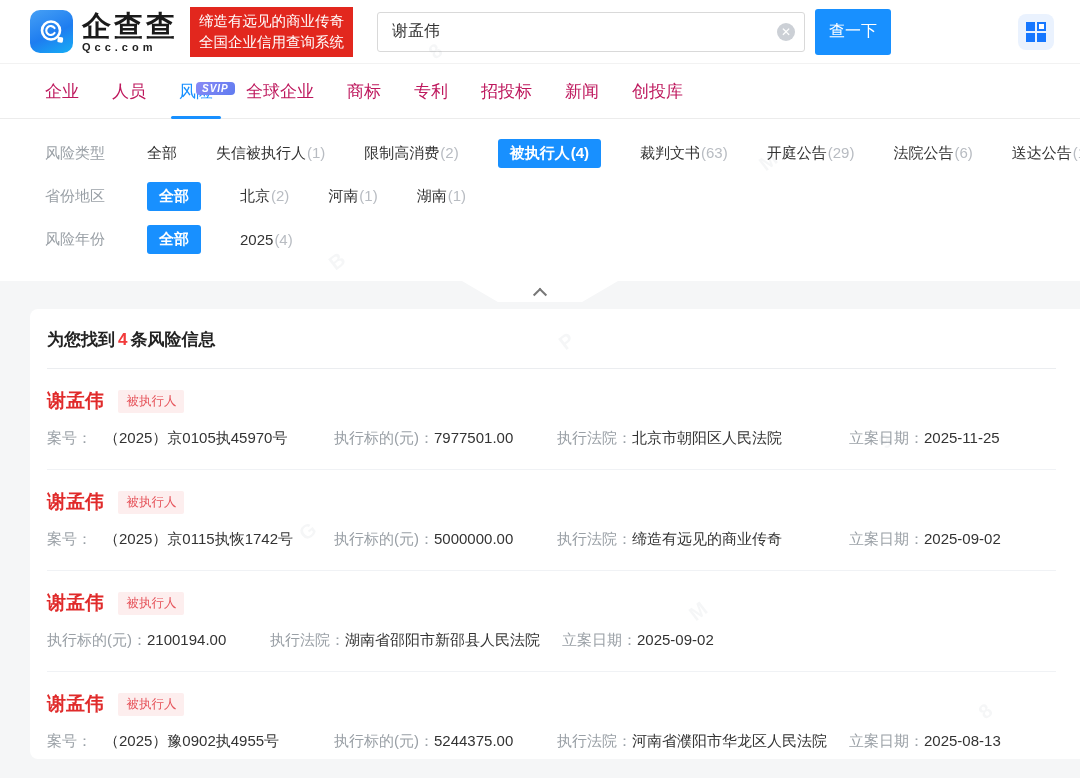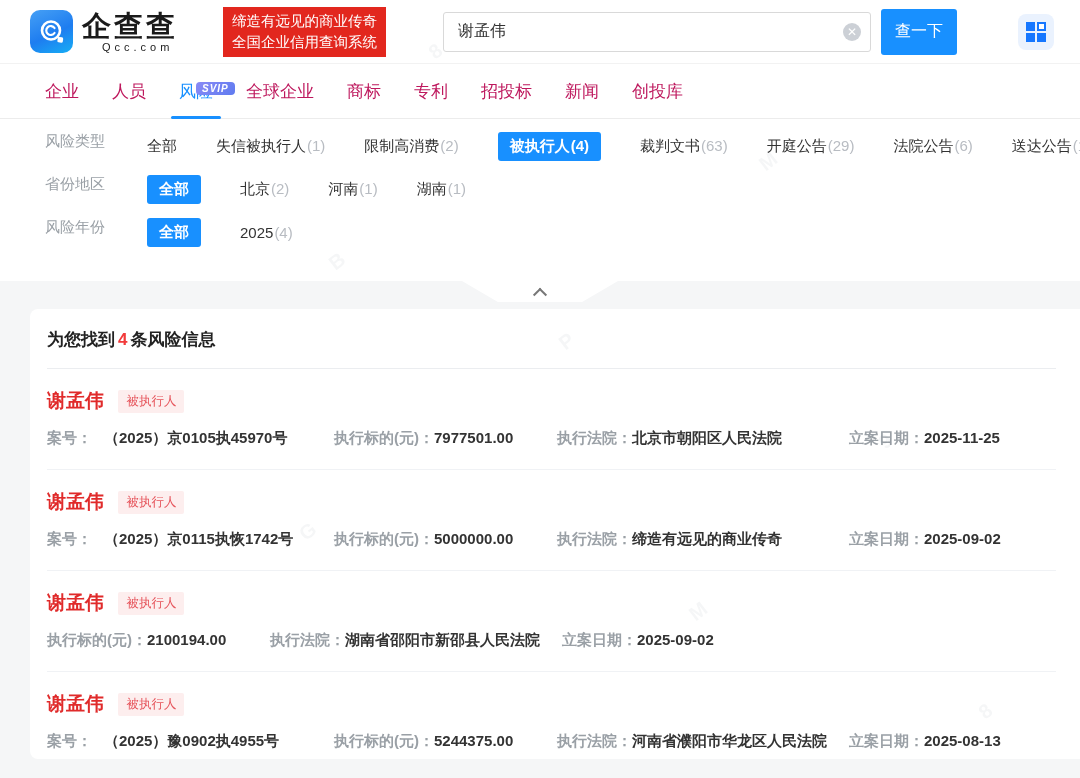--- a/index.html
+++ b/index.html
@@ -2,28 +2,28 @@
 <html><head>
 <meta charset="utf-8">
 <style>
   * { margin:0; padding:0; box-sizing:border-box; }
   html,body { width:1080px; height:778px; overflow:hidden;
     font-family:"Liberation Sans","DejaVu Sans",sans-serif;
     background:#f5f6f7; color:#333; }
 
   
   .header { height:64px; background:#fff; display:flex; align-items:center;
-    padding:0 26px 0 30px; border-bottom:1px solid #f2f2f2; position:relative; z-index:3;gap:33px; }
+    padding:0 26px 0 30px; border-bottom:1px solid #f2f2f2; position:relative; z-index:3; }
   .logo { display:flex; align-items:center; cursor:pointer; }
   .logo-icon { width:43px; height:43px; border-radius:10px;
     background:linear-gradient(155deg,#46a0f5 0%,#1e7df0 55%,#17aef5 100%);
     display:flex; align-items:center; justify-content:center; flex:0 0 auto; }
   .brand { margin-left:9px; }
   .brand-cn { font-size:29px; font-weight:bold; color:#1a1a1a; letter-spacing:3px; line-height:30px; }
-  .brand-en { font-size:11px; font-weight:normal; color:#222; letter-spacing:4px; line-height:12px;margin-left:20px; }
+  .brand-en { font-size:11px; font-weight:bold; color:#222; letter-spacing:4px; line-height:12px; }
   .slogan { margin-left:12px; background:#e2271e; color:#fff; font-size:14.5px;
     line-height:21px; padding:4px 9px; white-space:nowrap; }
   .search-wrap { display:flex; align-items:center; margin-left:24px; position:relative; }
   .search-input { width:428px; height:40px; border:1px solid #d9d9d9; border-radius:3px;
     font-size:16px; padding:0 40px 0 14px; color:#333; outline:none;
     font-family:inherit; }
   .clear-btn { position:absolute; right:96px; width:18px; height:18px; border-radius:50%;
     background:#ccd0d6; color:#fff; font-size:12px; line-height:18px; text-align:center;
     cursor:pointer; }
   .search-btn { margin-left:10px; width:76px; height:46px; background:#1890ff; color:#fff;
@@ -41,21 +41,21 @@
     height:55px; display:flex; align-items:center; }
   .nav-tab.active { color:#1890ff; }
   .nav-tab.active .underline { position:absolute; left:-8px; right:-8px; bottom:0;
     height:3px; background:#1890ff; border-radius:2px; }
   .svip { position:absolute; top:18px; left:17px; background:linear-gradient(135deg,#8a8af5,#5f7bf0);
     color:#fff; font-size:10px; font-style:italic; font-weight:bold; padding:1px 6px;
     border-radius:4px; letter-spacing:1px; }
 
   
   .filter-panel { background:#fff; padding:13px 0 20px 45px; position:relative; z-index:2; }
-  .filter-row { display:flex; align-items:flex-start; height:43px; }
+  .filter-row { display:flex; align-items:center; height:43px; }
   .filter-label { width:70px; color:#9aa0a6; font-size:15px; margin-right:32px; flex:0 0 auto; }
   .opts { display:flex; align-items:center; gap:39px; font-size:15px; }
   .opt { cursor:pointer; color:#333; white-space:nowrap; }
   .opt .cnt { color:#b8bcc2; margin-left:1px; }
   .opt.chip { background:#1890ff; color:#fff; padding:5px 12px; border-radius:3px;font-weight:bold; }
   .opt.chip .cnt { color:#fff; }
 
   
   .band { height:28px; position:relative; }
   .collapse-tab { position:absolute; top:0; left:50%; transform:translateX(-50%);
@@ -69,21 +69,21 @@
   .results-card { margin-left:30px; width:1050px; height:450px; background:#fff;
     border-radius:8px 0 0 8px; padding:0 24px 0 17px; position:relative; z-index:1; }
   .summary { font-size:17px; font-weight:bold; color:#222; padding:19px 0 17px 0;
     border-bottom:1px solid #ebedf0; }
   .summary .red { color:#f23a3a; padding:0 3px; }
   .result-item { padding:19px 0 21px 0; border-bottom:1px solid #f0f2f5; }
   .result-item:last-child { border-bottom:none; }
   .r-name { font-size:19px; font-weight:bold; color:#e02b2b; cursor:pointer; }
   .r-badge { display:inline-block; margin-left:10px; background:#fdeeee; color:#e6555c;
     font-size:12.5px; padding:3px 8px; border-radius:2px; vertical-align:2px; }
-  .r-fields { display:flex; margin-top:15px; font-size:15px;font-weight:bold; }
+  .r-fields { display:flex; margin-top:15px; font-size:15px; }
   .fld { white-space:nowrap; }
   .fl { color:#9aa0a6; }
   .fv { color:#333; }
   .f-case { width:287px; }
   .f-case .fl { margin-right:12px; }
   .f-amount { width:223px; }
   .f-court { width:292px; }
 
   
   .wm { position:absolute; inset:0; pointer-events:none; z-index:10; }

